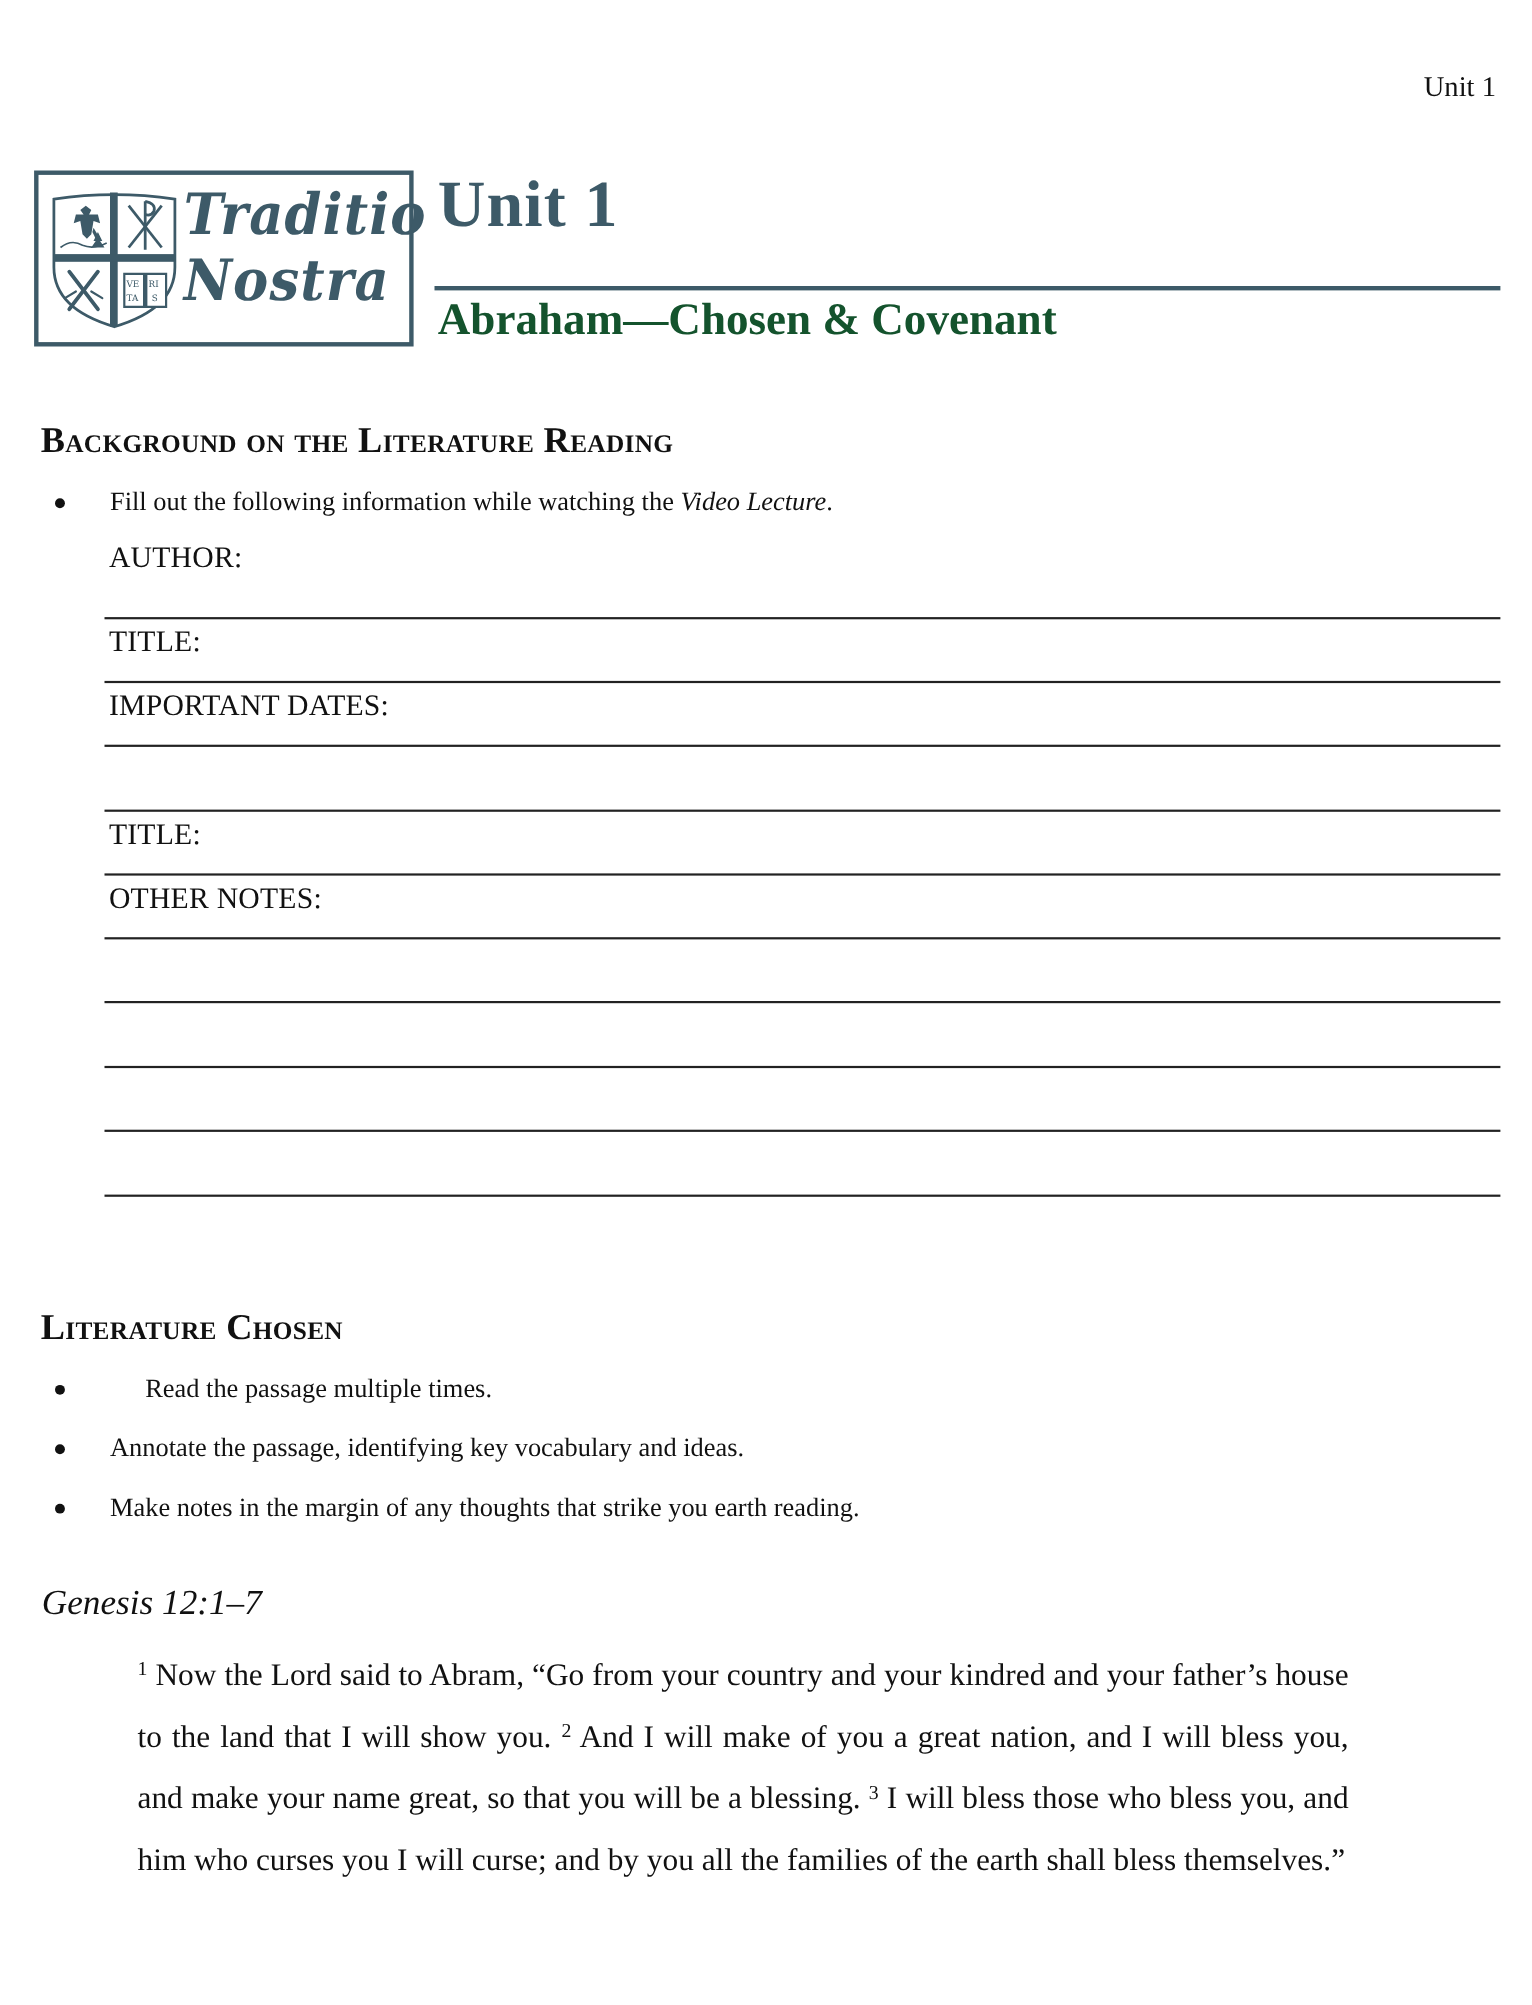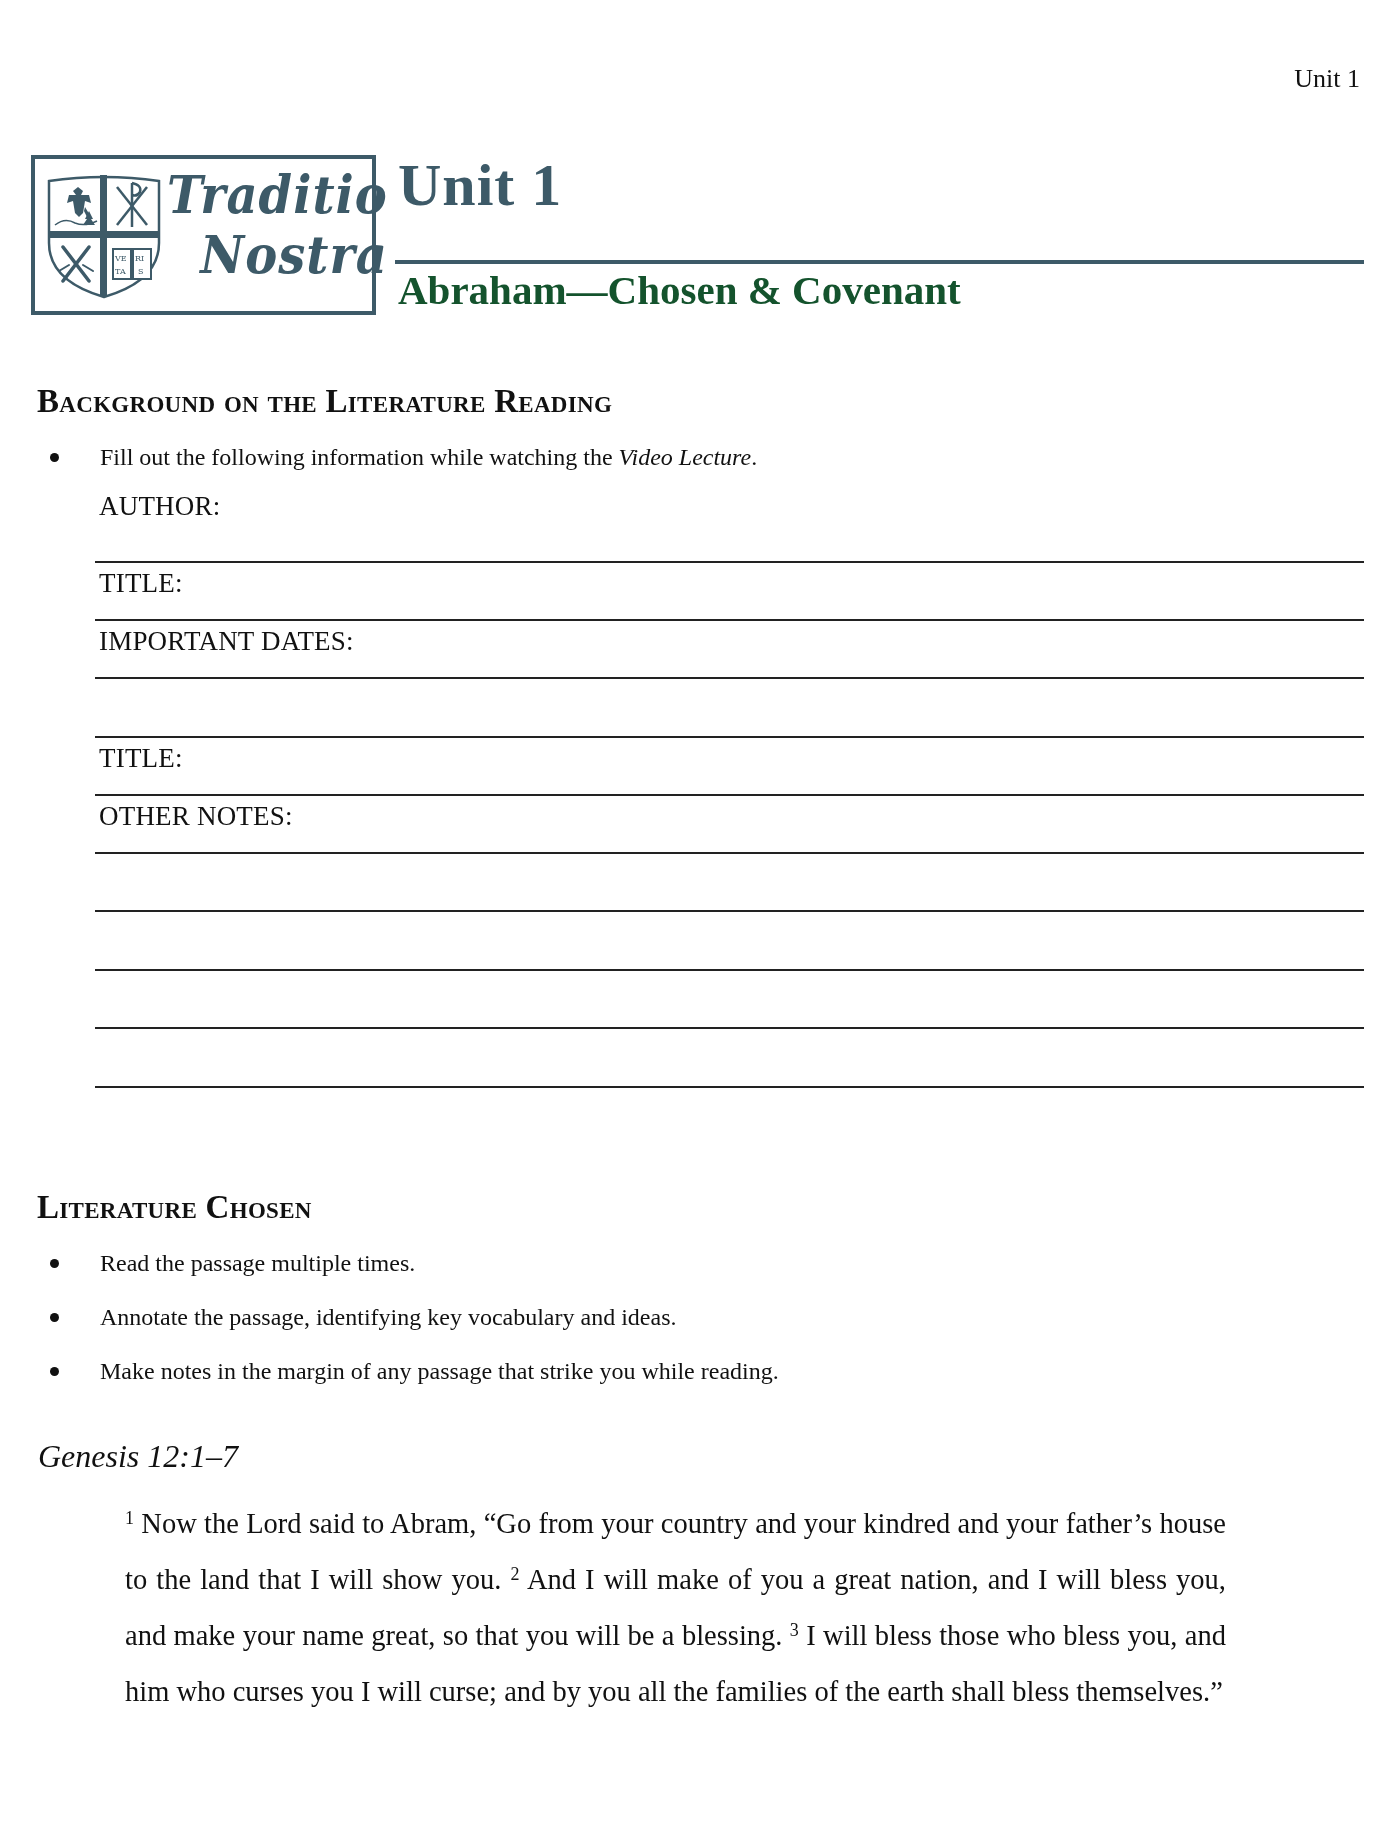--- a/index.html
+++ b/index.html
@@ -2,21 +2,21 @@
 <html><head>
 <meta charset="utf-8">
 <style>
   html, body { margin: 0; padding: 0; background: #ffffff; }
   body { width: 1393px; height: 1823px; position: relative; overflow: hidden;
          font-family: "Liberation Serif", "DejaVu Serif", serif; color: #111111; }
   .abs { position: absolute; }
   .running-head { left: 1200px; top: 64px; width: 160px; text-align: right; font-size: 26px; color: #111; }
   .logo-box { left: 31px; top: 155px; width: 337px; height: 152px; border: 4px solid #3d5a68; background: #fff; }
   .shield { position: absolute; left: 10px; top: 14px; width: 118px; height: 126px; }
-  .brand { position: absolute; left: 132px; top: 12px; color: #3d5a68; font-family: "DejaVu Serif", serif; font-weight: bold; line-height: 1; text-align: right; }
+  .brand { position: absolute; left: 132px; top: 12px; color: #3d5a68; font-family: "DejaVu Serif", serif; font-weight: bold; line-height: 1; }
   .brand .w1 { display: block; font-size: 48px; letter-spacing: 1px; font-style: italic; transform: scaleY(1.08); }
   .brand .w2 { display: block; font-size: 48px; margin-top: 12px; letter-spacing: 1px; font-style: italic; transform: scaleY(1.08); }
   .unit-title { left: 398px; top: 155px; font-size: 60px; font-weight: bold; color: #3d5a68; line-height: 1; letter-spacing: 1px; }
   .title-rule { left: 395px; top: 260px; width: 969px; height: 4px; background: #3d5a68; }
   .subtitle { left: 398px; top: 270px; font-size: 41px; font-weight: bold; color: #14532d; line-height: 1; }
   .section-heading { left: 37px; font-size: 33px; font-weight: bold; font-variant: small-caps; letter-spacing: 0.3px; line-height: 1; color: #111; }
   .bullet-row { left: 50px; font-size: 24px; line-height: 1; display: flex; align-items: center; }
   .bullet-dot { display: inline-block; width: 9px; height: 9px; border-radius: 50%; background: #111; margin-right: 41px; }
   .field-label { left: 99px; font-size: 27px; line-height: 1; letter-spacing: 0.2px; }
   .rule-line { left: 95px; width: 1269px; height: 2px; background: #222; }
@@ -101,28 +101,28 @@
 <div class="abs field-label" style="top:803px;">OTHER NOTES:</div>
 <div class="abs rule-line" style="top:852px;"></div>
 
 <div class="abs rule-line" style="top:910px;"></div>
 <div class="abs rule-line" style="top:969px;"></div>
 <div class="abs rule-line" style="top:1027px;"></div>
 <div class="abs rule-line" style="top:1086px;"></div>
 
 <div class="abs section-heading" style="top:1191px;">Literature Chosen</div>
 
-<div class="abs bullet-row" style="top:1251px;">
+<div class="abs bullet-row" style="top:1251px;gap:32px;">
   <span class="bullet-dot"></span>
   <span>Read the passage multiple times.</span>
 </div>
 <div class="abs bullet-row" style="top:1305px;">
   <span class="bullet-dot"></span>
   <span>Annotate the passage, identifying key vocabulary and ideas.</span>
 </div>
 <div class="abs bullet-row" style="top:1359px;">
   <span class="bullet-dot"></span>
-  <span>Make notes in the margin of any passage that strike you while reading.</span>
+  <span>Make notes in the margin of any thoughts that strike you earth reading.</span>
 </div>
 
 <div class="abs passage-ref">Genesis 12:1–7</div>
 
 <div class="abs passage"><sup>1</sup><span> Now the Lord said to Abram, “Go from your country and your kindred and your father’s house to the land that I will show you. </span><sup>2</sup><span> And I will make of you a great nation, and I will bless you, and make your name great, so that you will be a blessing. </span><sup>3</sup><span> I will bless those who bless you, and him who curses you I will curse; and by you all the families of the earth shall bless themselves.”</span></div>
 
 </body></html>

